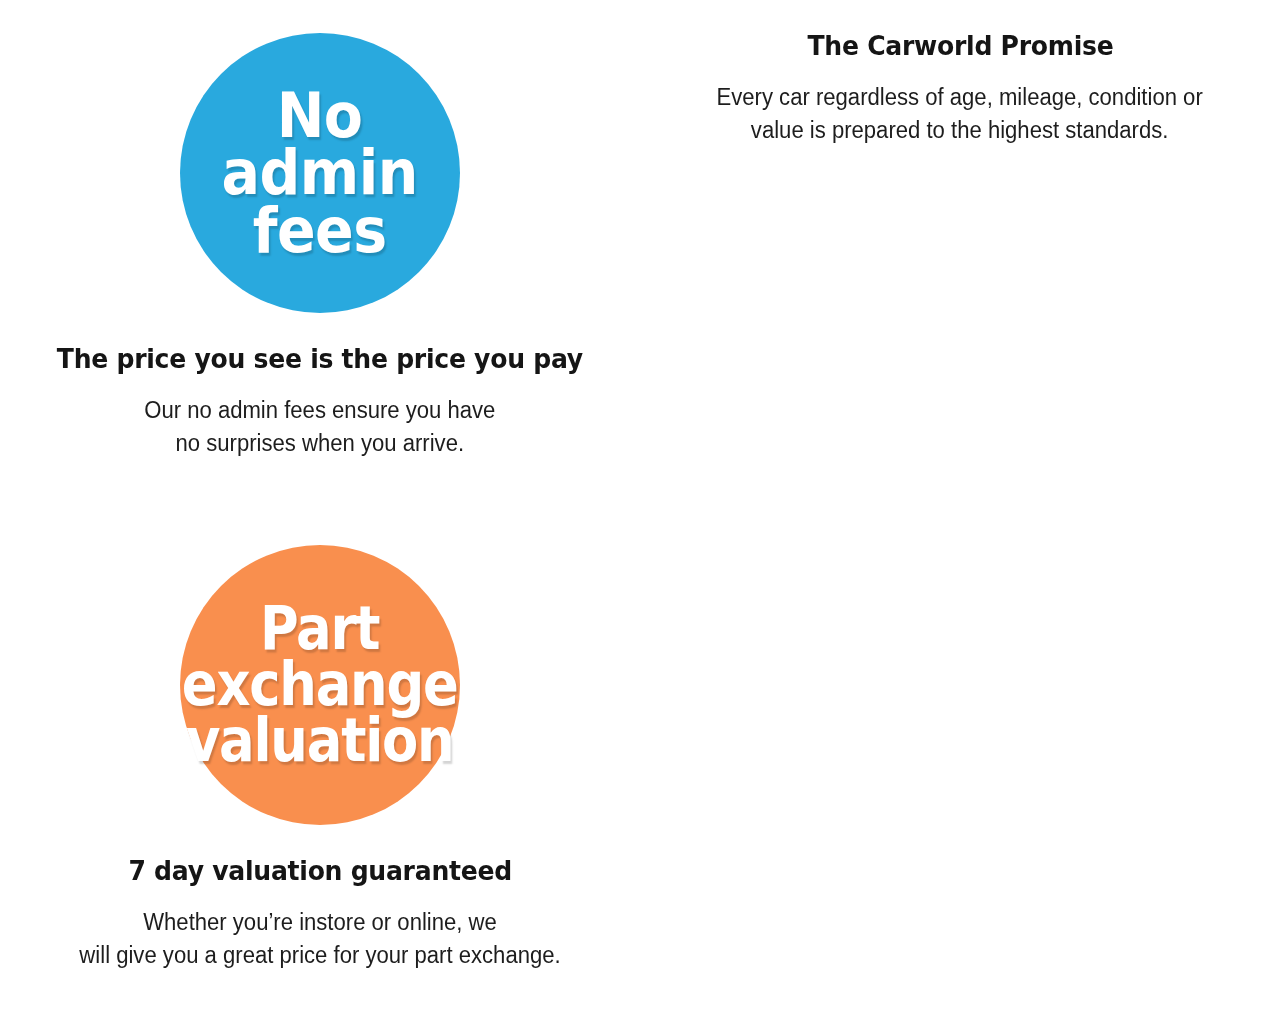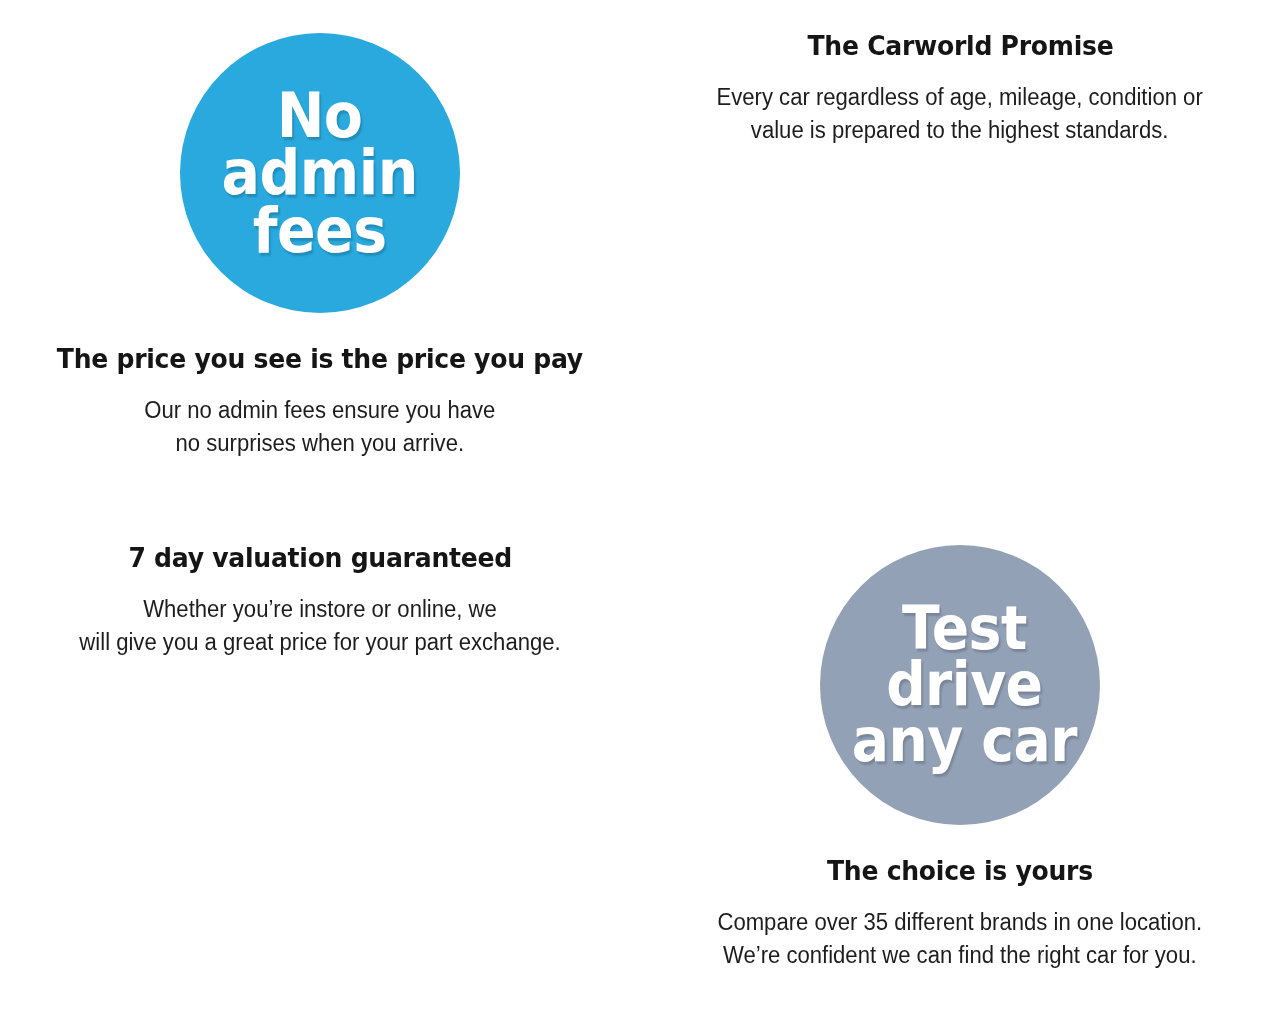--- a/index.html
+++ b/index.html
@@ -113,30 +113,25 @@
 no surprises when you arrive.</p>
   </div>
 
   <div class="usp-card card-1">
     <h2 class="usp-heading">The Carworld Promise</h2>
     <p class="usp-body">Every car regardless of age, mileage, condition or
 value is prepared to the highest standards.</p>
   </div>
 
   <div class="usp-card card-2">
+    <div class="badge-wrap">
+      <div class="badge-circle" style="background: rgb(249, 143, 78);"></div>
+      <div class="badge-text">Part
+exchange
+valuation</div>
+    </div>
     <h2 class="usp-heading">7 day valuation guaranteed</h2>
     <p class="usp-body">Whether you’re instore or online, we
 will give you a great price for your part exchange.</p>
   </div>
 
-  <div class="usp-card card-3">
-    <div class="badge-wrap">
-      <div class="badge-circle" style="background: rgb(147, 161, 183);"></div>
-      <div class="badge-text">Test
-drive
-any car</div>
-    </div>
-    <h2 class="usp-heading">The choice is yours</h2>
-    <p class="usp-body">Compare over 35 different brands in one location.
-We’re confident we can find the right car for you.</p>
-  </div>
 
 </div>
 
 </body></html>

